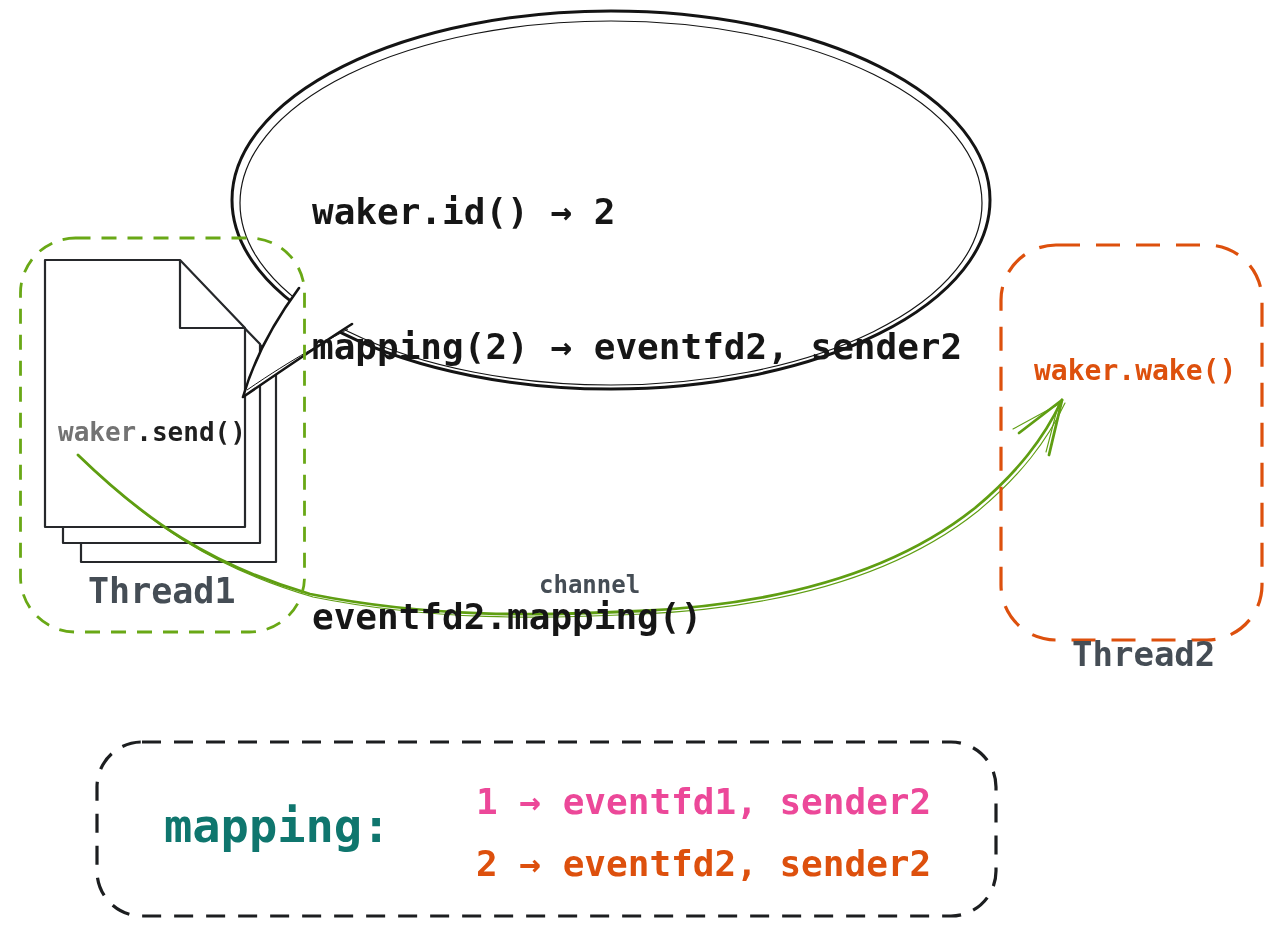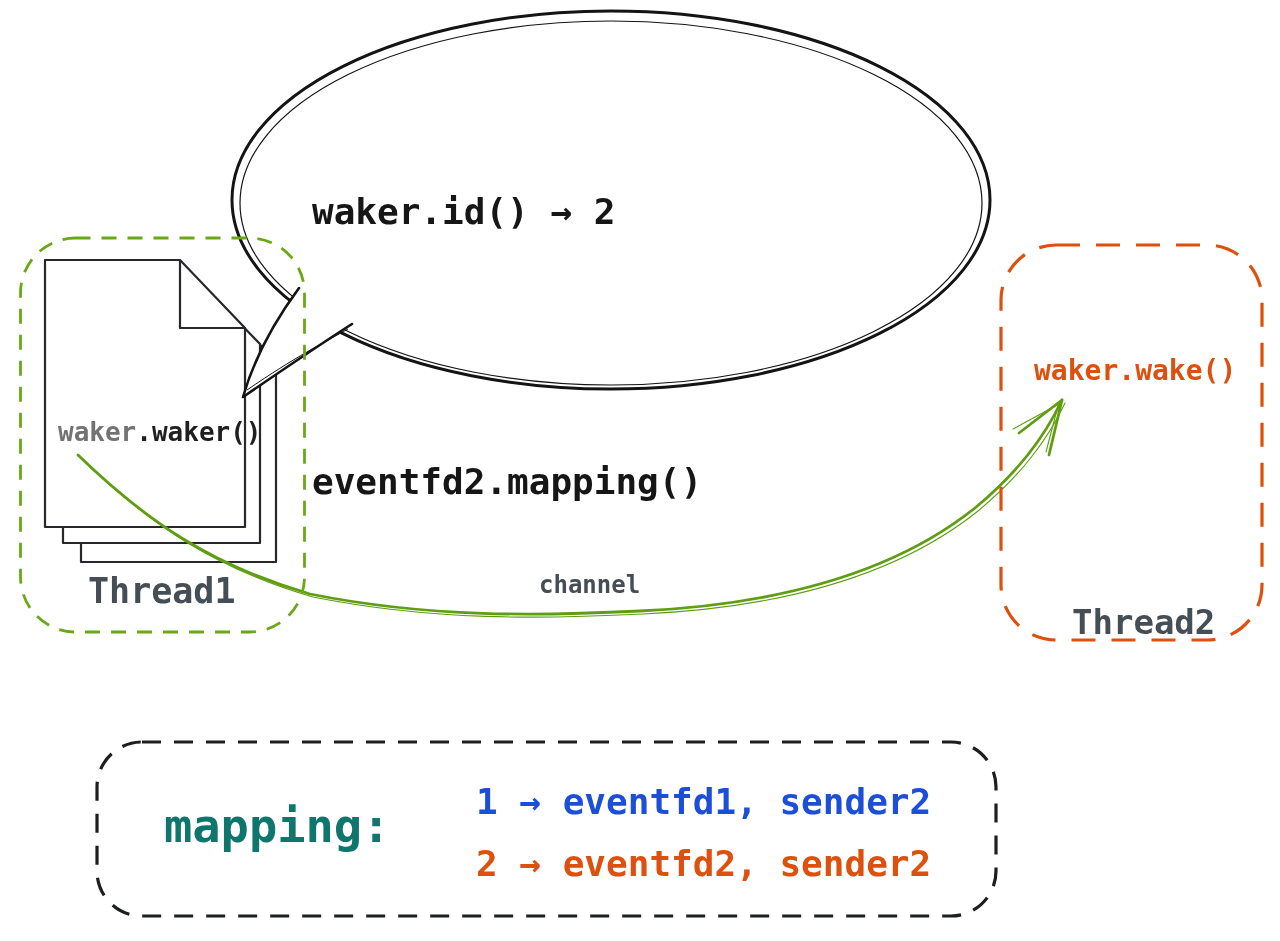--- a/index.html
+++ b/index.html
@@ -10,23 +10,23 @@
   }
   .canvas svg{position:absolute;left:0;top:0;}
   .txt{position:absolute;white-space:pre;font-weight:bold;}
   .code-line{min-height:45px;}
   #bubble-code{left:312px;top:99px;font-size:36px;line-height:45px;color:#161616;}
   #t1-call{left:58px;top:417px;font-size:26px;color:#1f1f1f;}
   #t1-call .obj{color:#737373;}
   #t1-label{left:88px;top:571px;font-size:35px;color:#454d55;}
   #channel-label{left:539px;top:571px;font-size:24px;color:#454d55;}
   #t2-call{left:1034px;top:354px;font-size:28px;color:#dd500d;}
-  #t2-label{left:1072px;top:602px;font-size:34px;color:#454d55;}
+  #t2-label{left:1072px;top:634px;font-size:34px;color:#454d55;}
   #map-title{left:164px;top:798px;font-size:47px;color:#0f766e;}
-  #map-line1{left:476px;top:781px;font-size:36px;color:#1d4ed8;}
+  #map-line1{left:476px;top:781px;font-size:36px;color:#ec4899;}
   #map-line2{left:476px;top:843px;font-size:36px;color:#dd500d;text-align:right;}
 </style>
 </head>
 <body>
 
 <div class="canvas">
 
   <svg width="1280" height="941" viewBox="0 0 1280 941">
 
     <g fill="#ffffff" stroke="#26282b" stroke-width="2.2" stroke-linejoin="round">
@@ -50,25 +50,26 @@
       <path stroke-width="1.1" d="M1059,404 L1013,429 M1058,406 L1046,452"></path>
     </g>
 
     <rect x="20.5" y="238" width="284" height="394" rx="55" fill="none" stroke="#69a816" stroke-width="2.8" stroke-dasharray="15 11"></rect>
     <rect x="1001" y="245" width="261" height="395" rx="55" fill="none" stroke="#dd500d" stroke-width="3.2" stroke-dasharray="24 16"></rect>
     <rect x="97" y="742" width="899" height="174" rx="45" fill="none" stroke="#1c1e20" stroke-width="3.2" stroke-dasharray="19 13"></rect>
   </svg>
 
   <div class="txt" id="bubble-code">
     <div class="code-line">waker.id() → 2</div>
+    <div class="code-line">mapping(2) → eventfd2, sender2</div>
     <div class="code-line"></div>
     <div class="code-line">eventfd2.mapping()</div>
   </div>
 
-  <div class="txt" id="t1-call"><span class="obj">waker</span><span>.waker()</span></div>
+  <div class="txt" id="t1-call"><span class="obj">waker</span><span>.send()</span></div>
   <div class="txt" id="t1-label">Thread1</div>
 
   <div class="txt" id="channel-label">channel</div>
 
   <div class="txt" id="t2-call">waker.wake()</div>
   <div class="txt" id="t2-label">Thread2</div>
 
   <div class="txt" id="map-title">mapping:</div>
   <div class="txt" id="map-line1">1 → eventfd1, sender2</div>
   <div class="txt" id="map-line2">2 → eventfd2, sender2</div>

